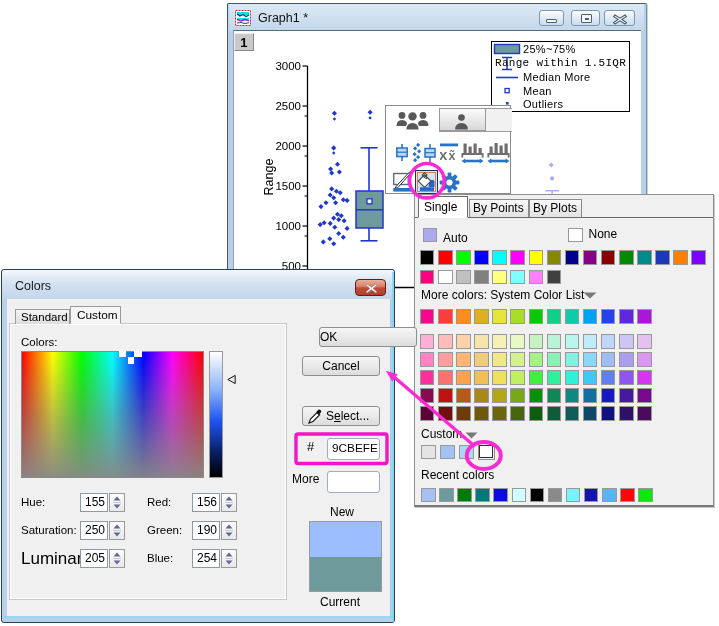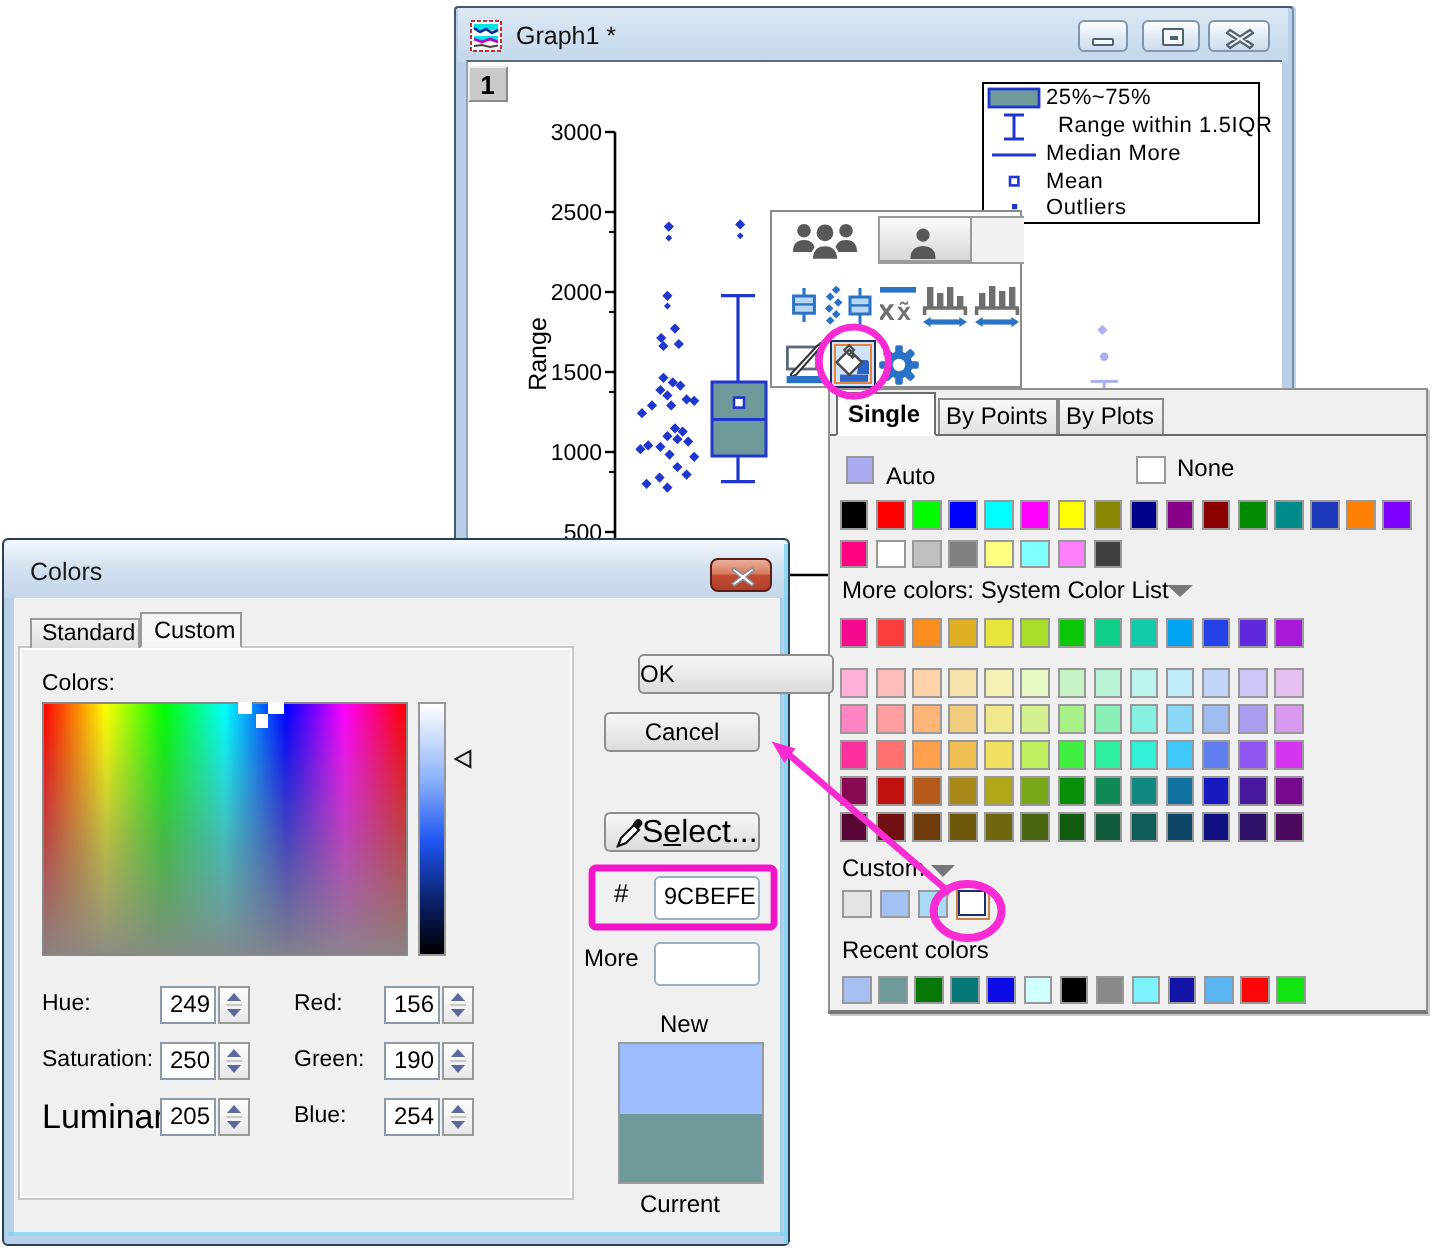--- a/index.html
+++ b/index.html
@@ -121,33 +121,33 @@
 <svg class="abs" style="left:491px; top:41px;" width="139" height="70" viewBox="0 0 139 70">
   <rect x="3.5" y="3.5" width="25" height="9" fill="#6f9a9b" stroke="#1f36cf" stroke-width="1.4"></rect>
   <line x1="16" y1="16.5" x2="16" y2="28.5" stroke="#1f36cf" stroke-width="1.5"></line>
   <line x1="11" y1="16.5" x2="21" y2="16.5" stroke="#1f36cf" stroke-width="1.5"></line>
   <line x1="11" y1="28.5" x2="21" y2="28.5" stroke="#1f36cf" stroke-width="1.5"></line>
   <line x1="5" y1="36.5" x2="27" y2="36.5" stroke="#1f36cf" stroke-width="1.6"></line>
   <rect x="14" y="47.5" width="4.2" height="4.2" fill="#fff" stroke="#1f36cf" stroke-width="1.3"></rect>
   <rect x="15" y="61" width="2.6" height="2.6" fill="#1f36cf"></rect>
 </svg>
 <div class="txt" style="left:523px; top:42.5px; font-size:11px; letter-spacing:0.3px;">25%~75%</div>
-<div class="txt" style="left:529px; top:56.5px; font-size:11px; letter-spacing:0.3px;">Range within 1.5IQR</div>
+<div class="txt" style="left:495px; top:56.5px; font-size:11px; letter-spacing:0.3px;font-family:Liberation Mono, monospace;">Range within 1.5IQR</div>
 <div class="txt" style="left:523px; top:70.5px; font-size:11px; letter-spacing:0.3px;">Median More</div>
 <div class="txt" style="left:523px; top:84.5px; font-size:11px; letter-spacing:0.3px;">Mean</div>
 <div class="txt" style="left:523px; top:97.5px; font-size:11px; letter-spacing:0.3px;">Outliers</div>
 
 <div class="abs" style="left:414px; top:193.5px; width:300px; height:313.5px; background:#f0f0f0; border:1px solid #909090; border-bottom:2px solid #787878; box-shadow:1px 1px 0 #c8c8c8;"></div>
 <div class="abs" style="left:415px; top:216.6px; width:298px; height:1px; background:#6a6a6a;"></div>
 <div class="abs" style="left:468.5px; top:198.5px; width:60px; height:18.5px; background:linear-gradient(#f8f8f8,#e2e2e2); border:1px solid #8a8a8a; border-bottom:none;"></div>
 <div class="txt" style="left:473px; top:202px;">By Points</div>
 <div class="abs" style="left:528.5px; top:198.5px; width:53px; height:18.5px; background:linear-gradient(#f8f8f8,#e2e2e2); border:1px solid #8a8a8a; border-bottom:none;"></div>
 <div class="txt" style="left:533px; top:202px;">By Plots</div>
 <div class="abs" style="left:417.5px; top:195.5px; width:50px; height:22.5px; background:#ffffff; border:1px solid #6a6a6a; border-bottom:1px solid #ffffff;"></div>
-<div class="txt" style="left:424px; top:201px;font-weight:bold;">Single</div>
+<div class="txt" style="left:424px; top:201px;">Single</div>
 <div class="sw" style="left:422.5px; top:227.5px; background:#aaaaf0;"></div>
 <div class="txt" style="left:443px; top:232px;">Auto</div>
 <div class="sw" style="left:568px; top:227.5px; background:#ffffff;"></div>
 <div class="txt" style="left:588.5px; top:228px;">None</div>
 <div class="sw" style="left:419.9px; top:250.2px; background:#000000;"></div>
 <div class="sw" style="left:438.0px; top:250.2px; background:#fe0000;"></div>
 <div class="sw" style="left:456.1px; top:250.2px; background:#00fe00;"></div>
 <div class="sw" style="left:474.2px; top:250.2px; background:#0000fe;"></div>
 <div class="sw" style="left:492.3px; top:250.2px; background:#00ffff;"></div>
 <div class="sw" style="left:510.4px; top:250.2px; background:#ff00ff;"></div>
@@ -411,21 +411,21 @@
  border:1px solid #888;"></div>
 <div class="abs" style="left:118.5px; top:351px; width:7.5px; height:6px; background:#fff;"></div>
 <div class="abs" style="left:134px; top:351px; width:7.5px; height:6px; background:#fff;"></div>
 <div class="abs" style="left:128px; top:357px; width:5.5px; height:6.5px; background:#fff;"></div>
 <div class="abs" style="left:209px; top:351px; width:14px; height:127px; background:linear-gradient(#ffffff, #8cb2fa 30%, #1e55f0 55%, #0a1e64 80%, #000000); border:1px solid #999;"></div>
 <svg class="abs" style="left:226.5px; top:374px;" width="9" height="11" viewBox="0 0 11 12">
     <path d="M10 1 L10 11 L1 6 Z" fill="#e8e8e8" stroke="#111" stroke-width="1.2"></path>
   </svg>
 <div class="txt" style="left:21px; top:496px; font-size:11.5px;">Hue:</div>
 <div class="abs" style="left:80px; top:493px; width:28px; height:19px; background:#fff; border:1px solid #8a9aa8;"></div>
-<div class="txt" style="left:85px; top:496px;">249</div>
+<div class="txt" style="left:85px; top:496px;">155</div>
 <div class="abs" style="left:109px; top:493px; width:16px; height:19px; border:1px solid #9a9a9a; background:linear-gradient(#fdfdfd,#e8e8e8);">
       <svg class="abs" style="left:3px; top:2px;" width="8" height="13" viewBox="0 0 8 13">
         <path d="M4 0.5 L7.5 4.5 L0.5 4.5 Z" fill="#5a6a9a"></path>
         <path d="M4 12.5 L7.5 8.5 L0.5 8.5 Z" fill="#5a6a9a"></path>
         <line x1="0" y1="6.5" x2="8" y2="6.5" stroke="#c8c8c8" stroke-width="1"></line>
       </svg>
   </div>
 <div class="txt" style="left:21px; top:524px; font-size:11.5px;">Saturation:</div>
 <div class="abs" style="left:80px; top:521px; width:28px; height:19px; background:#fff; border:1px solid #8a9aa8;"></div>
 <div class="txt" style="left:85px; top:524px;">250</div>
@@ -471,21 +471,21 @@
 <div class="txt" style="left:197px; top:552px;">254</div>
 <div class="abs" style="left:221px; top:549px; width:16px; height:19px; border:1px solid #9a9a9a; background:linear-gradient(#fdfdfd,#e8e8e8);">
       <svg class="abs" style="left:3px; top:2px;" width="8" height="13" viewBox="0 0 8 13">
         <path d="M4 0.5 L7.5 4.5 L0.5 4.5 Z" fill="#5a6a9a"></path>
         <path d="M4 12.5 L7.5 8.5 L0.5 8.5 Z" fill="#5a6a9a"></path>
         <line x1="0" y1="6.5" x2="8" y2="6.5" stroke="#c8c8c8" stroke-width="1"></line>
       </svg>
   </div>
 <div class="abs" style="left:319px; top:327px; width:98px; height:20px; border:1px solid #8e8e8e; border-radius:3px; background:linear-gradient(#f6f6f6,#eaeaea 48%,#dcdcdc); text-align:left; font-size:12px; color:#000; line-height:19px;">OK</div>
 <div class="abs" style="left:302px; top:356px; width:78px; height:20px; border:1px solid #8e8e8e; border-radius:3px; background:linear-gradient(#f6f6f6,#eaeaea 48%,#dcdcdc); text-align:center; font-size:12px; color:#000; line-height:19px;">Cancel</div>
-<div class="abs" style="left:302px; top:406px; width:78px; height:20px; border:1px solid #8e8e8e; border-radius:3px; background:linear-gradient(#f6f6f6,#eaeaea 48%,#dcdcdc); text-align:center; font-size:16px; color:#000; line-height:19px;">&nbsp;&nbsp;&nbsp;&nbsp;S<u>e</u>lect...</div>
+<div class="abs" style="left:302px; top:406px; width:78px; height:20px; border:1px solid #8e8e8e; border-radius:3px; background:linear-gradient(#f6f6f6,#eaeaea 48%,#dcdcdc); text-align:center; font-size:12px; color:#000; line-height:19px;">&nbsp;&nbsp;&nbsp;&nbsp;S<u>e</u>lect...</div>
 <svg class="abs" style="left:308px; top:409px;" width="15" height="15" viewBox="0 0 15 15">
   <path d="M1 14 L2.5 10 L9 3.5 L11.5 6 L5 12.5 Z" fill="#ffffff" stroke="#111" stroke-width="1.1"></path>
   <path d="M9.5 1.5 q1.5 -1.8 3 -0.4 q1.6 1.4 -0.2 3.1 L10.8 5.8 L8.3 3.3 Z" fill="#111"></path>
 </svg>
 <div class="txt" style="left:307px; top:440px; font-size:13px;">#</div>
 <div class="abs" style="left:327px; top:437.5px; width:53px; height:22px; background:#fff; border:1px solid #9ab0c2; border-radius:3px;"></div>
 <div class="txt" style="left:332px; top:442px; font-size:11.8px;">9CBEFE</div>
 <div class="txt" style="left:292px; top:473px;">More</div>
 <div class="abs" style="left:327px; top:471px; width:53px; height:21.5px; background:#fff; border:1px solid #9ab0c2; border-radius:3px;"></div>
 <div class="txt" style="left:330px; top:505.5px;">New</div>

